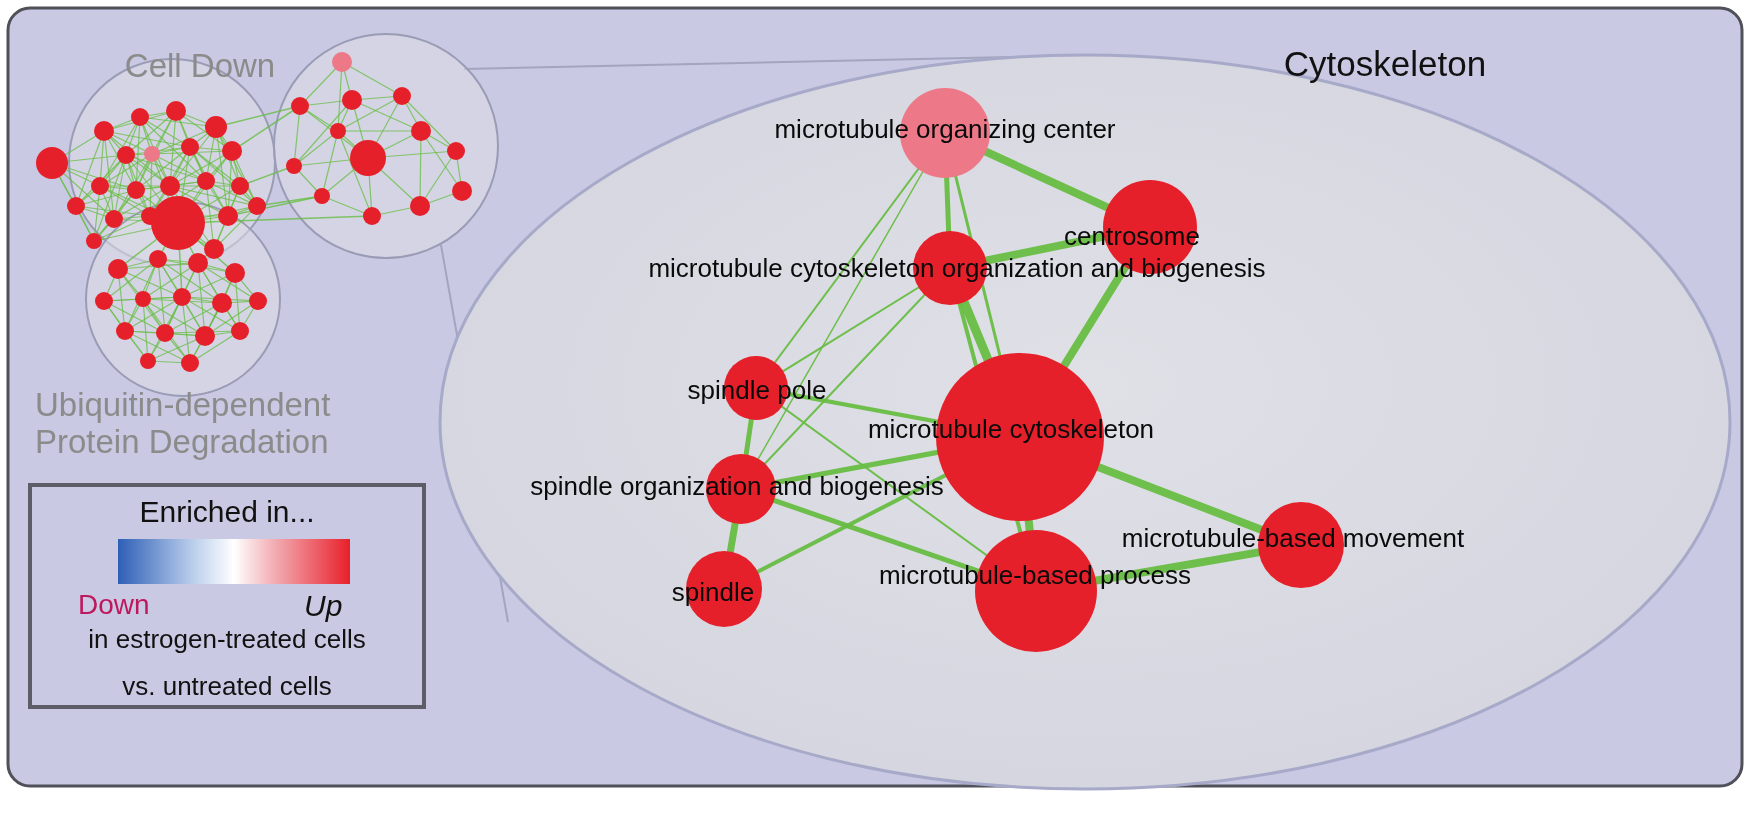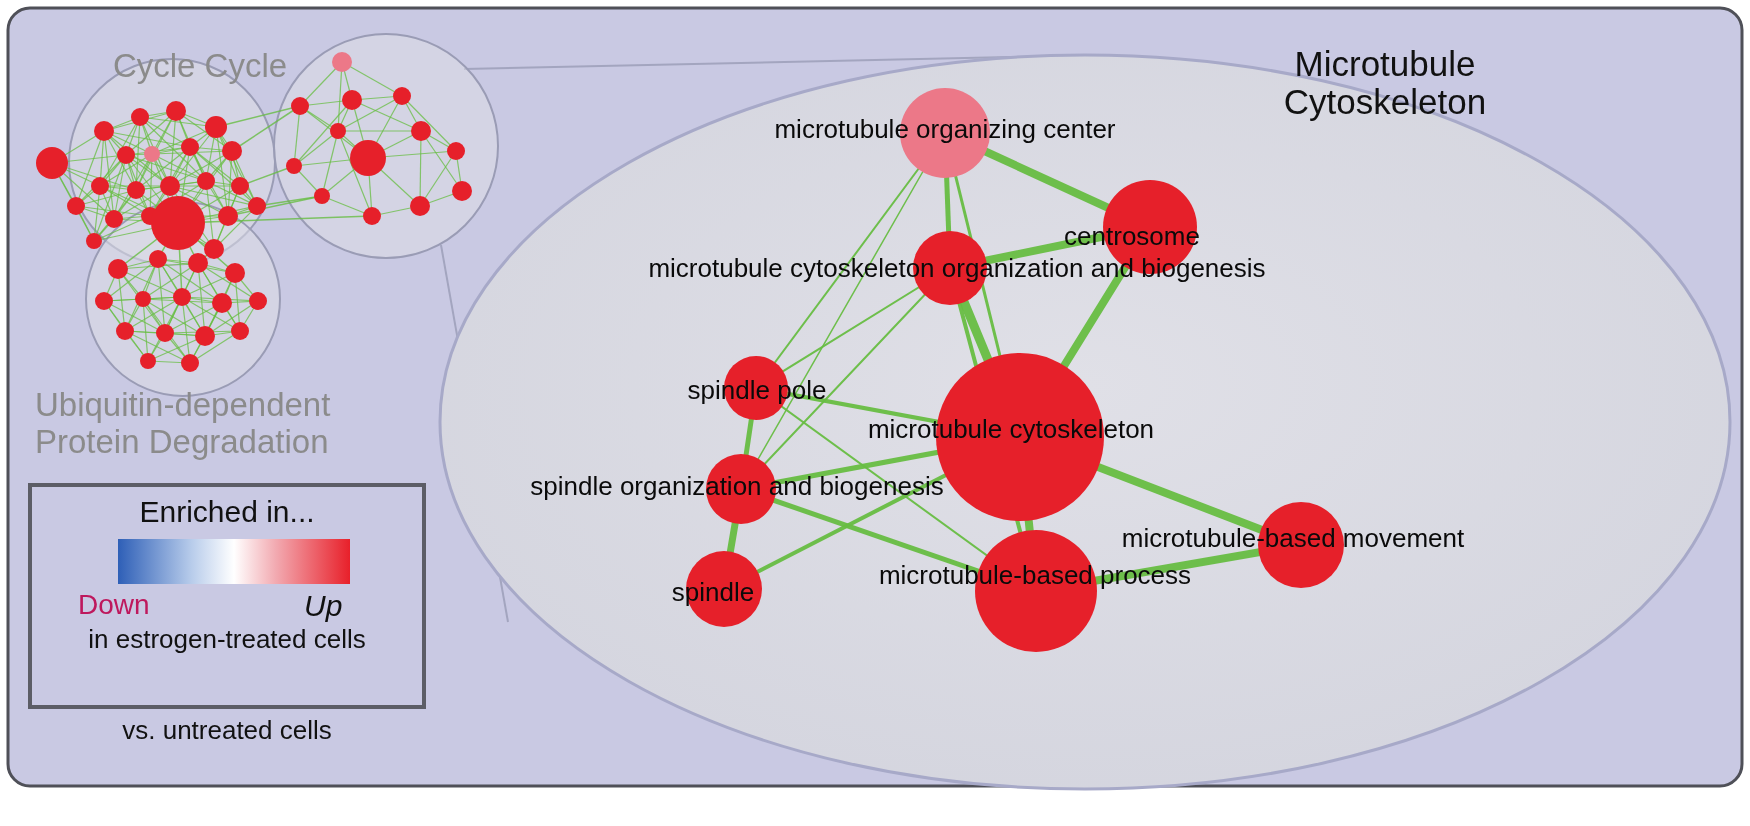--- a/index.html
+++ b/index.html
@@ -14,21 +14,21 @@
   .legend-box{position:absolute;left:28px;top:483px;width:398px;height:226px;
               border:4px solid #5c5d66;box-sizing:border-box;padding-left:48px;}
   .legend-title{position:absolute;left:0;right:0;top:8px;text-align:center;
                 font-size:30px;color:#111111;}
   .legend-bar{position:absolute;left:86px;top:52px;width:232px;height:45px;}
   .legend-down{position:absolute;left:46px;top:102px;font-size:28px;color:#be185d;}
   .legend-up{position:absolute;left:272px;top:102px;font-size:30px;color:#111111;font-style:italic;}
   .legend-note1{position:absolute;left:0;right:0;top:137px;text-align:center;
                 font-size:26px;color:#111111;}
   .legend-note2{position:absolute;left:0;right:0;top:184px;text-align:center;
-                font-size:26px;color:#111111;margin-top:44px;}
+                font-size:26px;color:#111111;}
 </style>
 </head>
 <body>
 
 <div class="fig">
 
   <svg id="net-svg" viewBox="0 0 1750 826">
     <defs>
       <radialGradient id="ellipse-grad" cx="50%" cy="45%" r="70%">
         <stop offset="0%" stop-color="#e0e0e7"></stop>
@@ -370,29 +370,28 @@
       <text x="1132" y="238" text-anchor="middle" dominant-baseline="middle" fill="#0a0a0a" font-size="26" font-family="&quot;Liberation Sans&quot;, sans-serif">centrosome</text>
       <text x="957" y="270" text-anchor="middle" dominant-baseline="middle" fill="#0a0a0a" font-size="26" font-family="&quot;Liberation Sans&quot;, sans-serif">microtubule cytoskeleton organization and biogenesis</text>
       <text x="757" y="392" text-anchor="middle" dominant-baseline="middle" fill="#0a0a0a" font-size="26" font-family="&quot;Liberation Sans&quot;, sans-serif">spindle pole</text>
       <text x="1011" y="431" text-anchor="middle" dominant-baseline="middle" fill="#0a0a0a" font-size="26" font-family="&quot;Liberation Sans&quot;, sans-serif">microtubule cytoskeleton</text>
       <text x="737" y="488" text-anchor="middle" dominant-baseline="middle" fill="#0a0a0a" font-size="26" font-family="&quot;Liberation Sans&quot;, sans-serif">spindle organization and biogenesis</text>
       <text x="713" y="594" text-anchor="middle" dominant-baseline="middle" fill="#0a0a0a" font-size="26" font-family="&quot;Liberation Sans&quot;, sans-serif">spindle</text>
       <text x="1035" y="577" text-anchor="middle" dominant-baseline="middle" fill="#0a0a0a" font-size="26" font-family="&quot;Liberation Sans&quot;, sans-serif">microtubule-based process</text>
       <text x="1293" y="540" text-anchor="middle" dominant-baseline="middle" fill="#0a0a0a" font-size="26" font-family="&quot;Liberation Sans&quot;, sans-serif">microtubule-based movement</text>
     </svg>
 
-  <div class="overlay center-anchor cluster-label" style="left:200px;top:66px;">Cycle Cycle</div>
+  <div class="overlay center-anchor cluster-label" style="left:200px;top:66px;">Cell Down</div>
 
   <div class="overlay cluster-label" style="left:35px;top:387px;">
     <div>Ubiquitin-dependent</div>
     <div>Protein Degradation</div>
   </div>
 
   <div class="overlay top-center-anchor detail-title" style="left:1385px;top:45px;">
-    <div>Microtubule</div>
     <div>Cytoskeleton</div>
   </div>
 
   <div class="legend-box">
     <div class="legend-title">Enriched in...</div>
     <div class="legend-bar" id="legend-bar" style="background: linear-gradient(to right, rgb(46, 95, 183) 0%, rgb(185, 205, 235) 32%, rgb(255, 255, 255) 50%, rgb(242, 170, 177) 68%, rgb(232, 32, 42) 100%);"></div>
     <div class="legend-down">Down</div>
     <div class="legend-up">Up</div>
     <div class="legend-note1">in estrogen-treated cells</div>
     <div class="legend-note2">vs. untreated cells</div>

